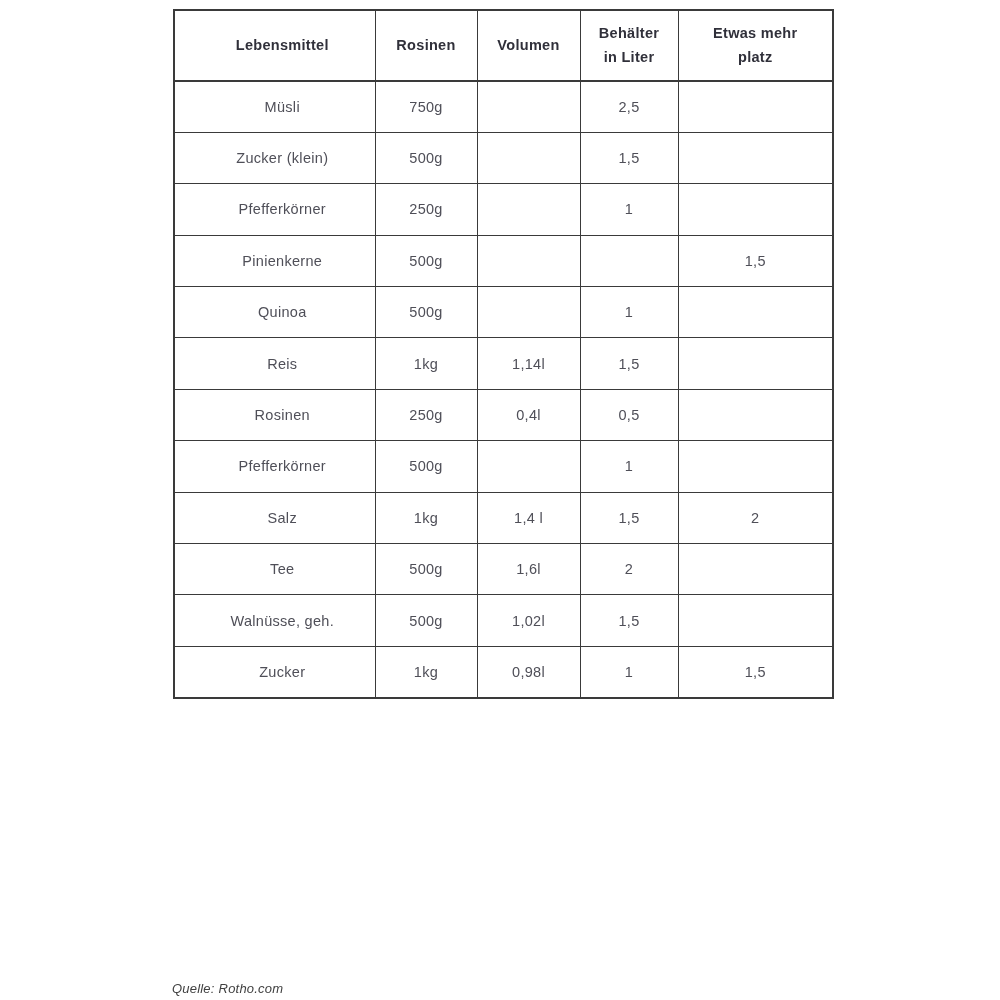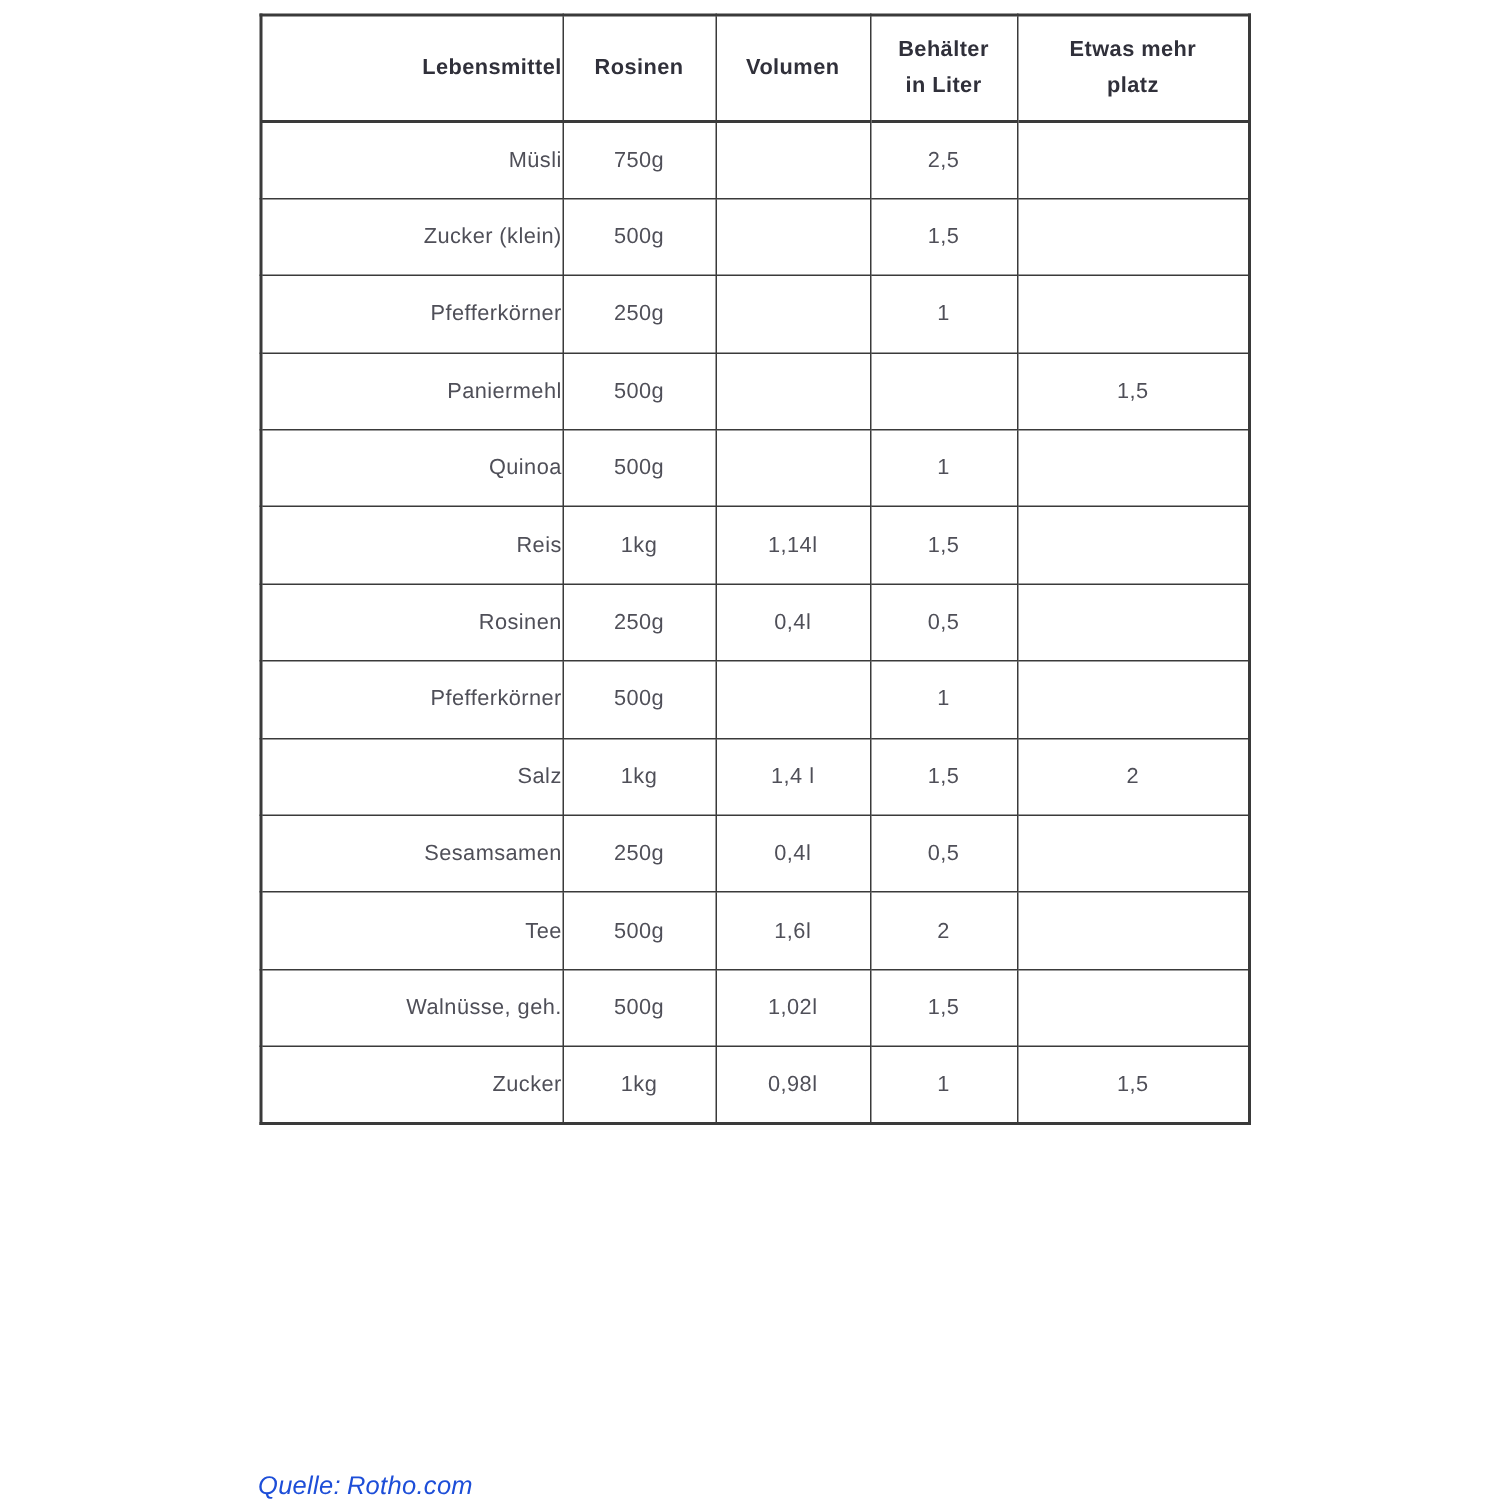--- a/index.html
+++ b/index.html
@@ -42,30 +42,30 @@
     border-bottom-width: 2px;
   }
   .food-table td {
     height: 51.4px;
     font-size: 14.5px;
     font-weight: 400;
     color: #4f4f58;
   }
   .food-table th:first-child,
   .food-table td:first-child {
-    text-align: right;
+    text-align: center;
     padding-left: 15px;
   }
   .source-note {
     position: absolute;
     left: 172px;
     top: 981px;
-    font-size: 17px;
+    font-size: 13px;
     font-style: italic;
-    color: #1d4ed8;
+    color: #404040;
     letter-spacing: 0.2px;
   }
   .source-note .prefix { padding-right: 4px; }
 </style>
 </head>
 <body>
 
 <div class="canvas">
 
   <table class="food-table">
@@ -103,21 +103,21 @@
           <td></td>
         </tr>
         <tr>
           <td>Pfefferkörner</td>
           <td>250g</td>
           <td></td>
           <td>1</td>
           <td></td>
         </tr>
         <tr>
-          <td>Paniermehl</td>
+          <td>Pinienkerne</td>
           <td>500g</td>
           <td></td>
           <td></td>
           <td>1,5</td>
         </tr>
         <tr>
           <td>Quinoa</td>
           <td>500g</td>
           <td></td>
           <td>1</td>
@@ -145,27 +145,20 @@
           <td></td>
         </tr>
         <tr>
           <td>Salz</td>
           <td>1kg</td>
           <td>1,4 l</td>
           <td>1,5</td>
           <td>2</td>
         </tr>
         <tr>
-          <td>Sesamsamen</td>
-          <td>250g</td>
-          <td>0,4l</td>
-          <td>0,5</td>
-          <td></td>
-        </tr>
-        <tr>
           <td>Tee</td>
           <td>500g</td>
           <td>1,6l</td>
           <td>2</td>
           <td></td>
         </tr>
         <tr>
           <td>Walnüsse, geh.</td>
           <td>500g</td>
           <td>1,02l</td>

